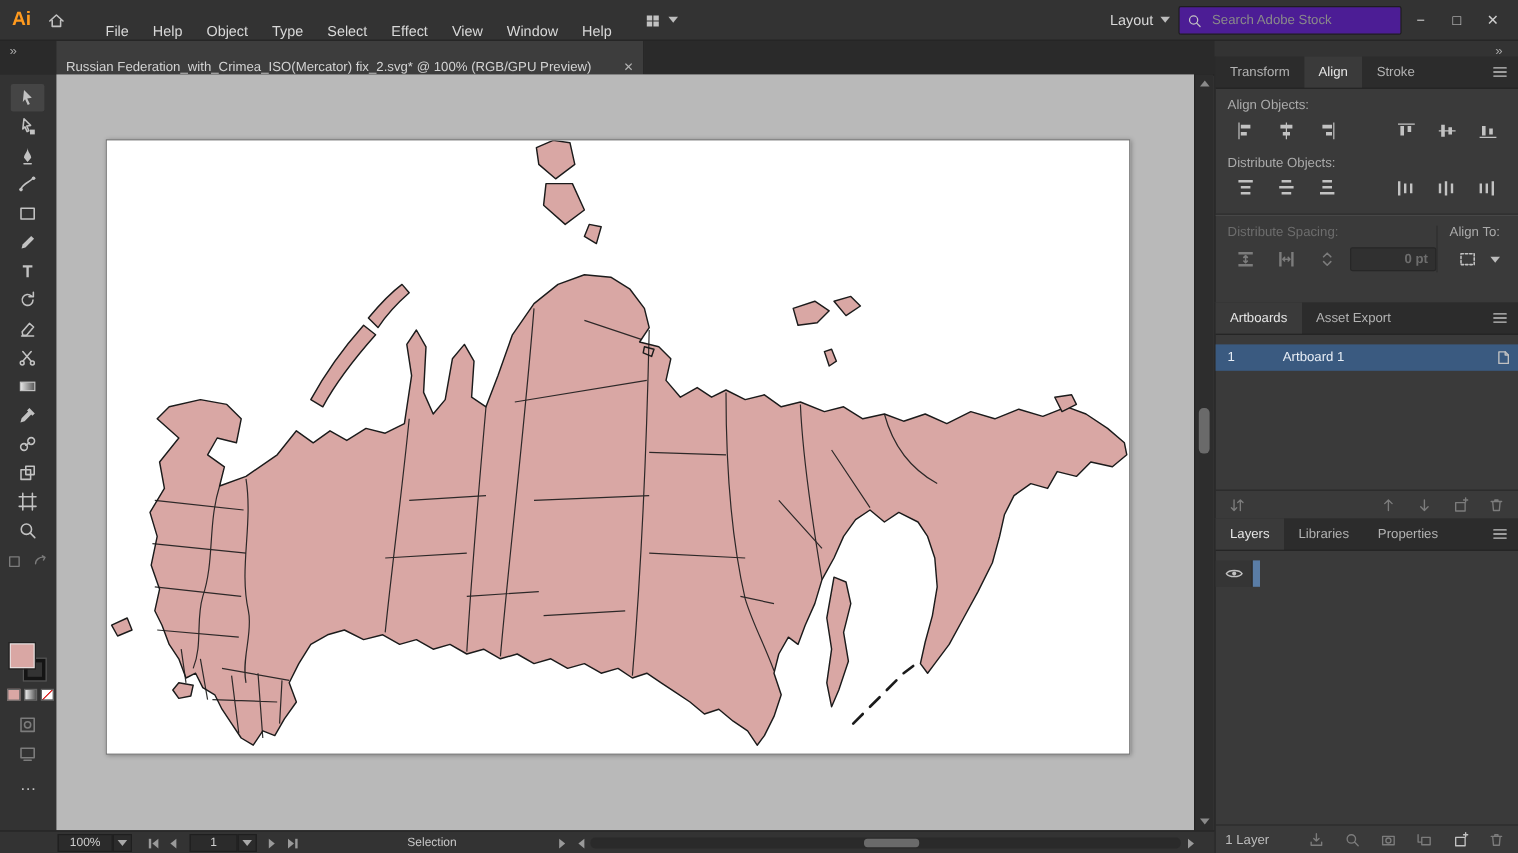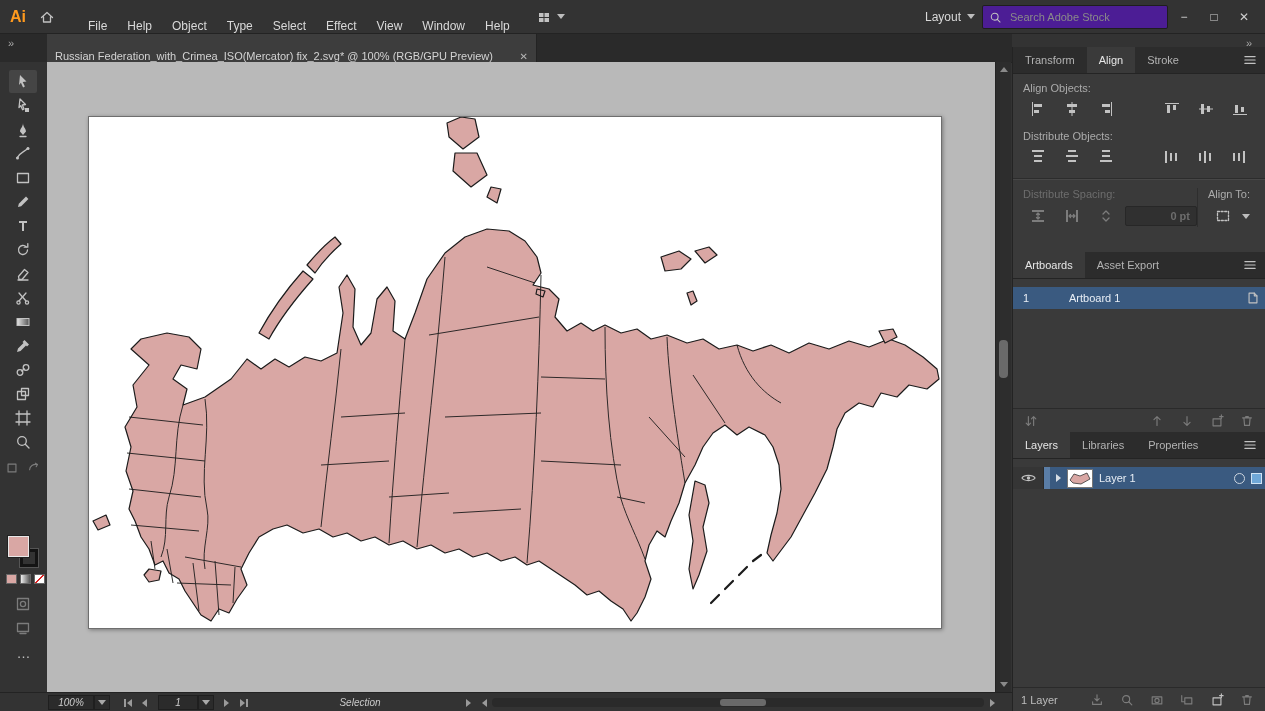--- a/index.html
+++ b/index.html
@@ -80,21 +80,21 @@
   #artboard-row{height:22px;display:flex;align-items:center;font-size:11px;color:#e8eef5;}
   #layers-row{height:22px;display:flex;align-items:stretch;font-size:11px;}
   .tri-r{width:0;height:0;border-top:4px solid transparent;border-bottom:4px solid transparent;border-left:5px solid #d6dde5;}
   #layer-thumb{width:24px;height:17px;background:#fff;border:1px solid #777;}
   .target-circle{width:9px;height:9px;border:1px solid #cdd6e0;border-radius:50%;}
   .sel-square{width:9px;height:9px;background:#6fa8d8;border:1px solid #cfe3f4;}
   .pbottom{position:absolute;left:0;right:0;bottom:0;height:24px;border-top:1px solid #2a2a2a;
            display:flex;align-items:center;padding:0 8px;box-sizing:border-box;gap:10px;}
 
   
-  #statusbar{left:0;top:692px;width:1012px;height:19px;background:#333;border-top:1px solid #232323;font-style:italic;}
+  #statusbar{left:0;top:692px;width:1012px;height:19px;background:#333;border-top:1px solid #232323;}
   .sb-box{position:absolute;top:2px;height:15px;background:#2b2b2b;border:1px solid #1f1f1f;
           display:flex;align-items:center;font-size:10px;color:#cfcfcf;box-sizing:border-box;}
   .nav-glyph{display:flex;align-items:center;gap:1px;}
   .tr-l{width:0;height:0;border-top:4px solid transparent;border-bottom:4px solid transparent;border-right:5px solid #9a9a9a;}
   .tr-r2{width:0;height:0;border-top:4px solid transparent;border-bottom:4px solid transparent;border-left:5px solid #9a9a9a;}
   .nav-bar{width:2px;height:8px;background:#9a9a9a;}
   #hscroll{position:absolute;left:492px;top:5px;width:492px;height:9px;background:#2a2a2a;border-radius:4px;}
   #hscroll .hthumb{position:absolute;left:228px;top:1px;width:46px;height:7px;background:#6a6a6a;border-radius:3px;}
 </style>
 </head>
@@ -523,32 +523,20 @@
       </span>
     </div>
     <div id="layers-row" style="margin-top:8px;">
       <span style="width:30px;display:flex;align-items:center;justify-content:center;background:#353535;border-right:1px solid #2a2a2a;">
         <svg width="15" height="12" viewBox="0 0 16 12">
             <path class="st" d="M1 6c2.5-3.6 11.5-3.6 14 0-2.5 3.6-11.5 3.6-14 0z"></path>
             <circle class="fl" cx="8" cy="6" r="1.8"></circle>
           </svg>
       </span>
       <span style="width:6px;background:#5a7da6;"></span>
-      <span class="blue-row" style="flex:1;display:flex;align-items:center;gap:6px;padding-left:6px;color:#e8eef5;">
-        <span class="tri-r"></span>
-        <span id="layer-thumb">
-          <svg width="24" height="17" viewBox="0 0 24 17">
-              <path d="M2 10l4-6 6 2 7-3 3 6-9 5-8-1z" fill="#d9a7a4" stroke="#333" stroke-width="0.8"></path>
-            </svg>
-        </span>
-        <span>Layer 1</span>
-        <span style="flex:1"></span>
-        <span class="target-circle"></span>
-        <span class="sel-square" style="margin-right:3px;"></span>
-      </span>
     </div>
     <div class="pbottom">
       <span style="font-size:11px;color:#bdbdbd;">1 Layer</span>
       <span style="flex:1"></span>
       <span class="ib dim" style="width:20px">
         <svg width="14" height="14" viewBox="0 0 16 16">
             <path class="st" d="M8 2v7M5.5 6.5L8 9l2.5-2.5M3 10v3h10v-3"></path>
           </svg>
         </span>
       <span class="ib dim" style="width:20px">

